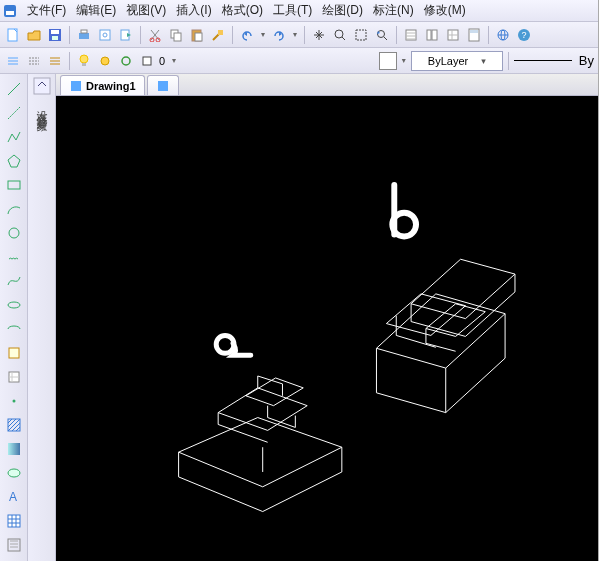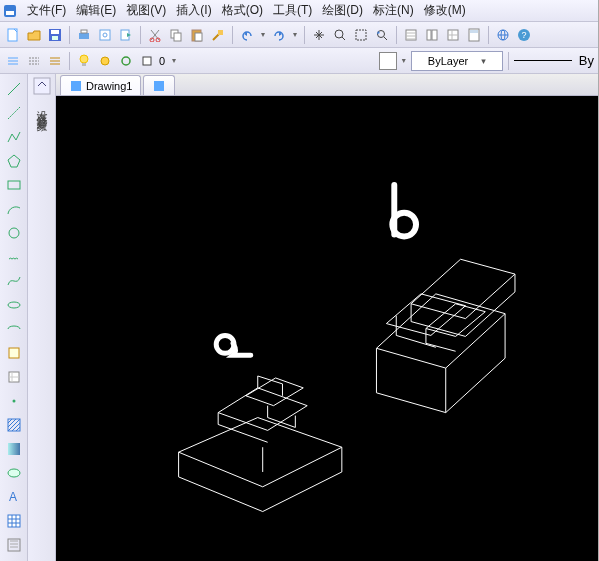--- a/index.html
+++ b/index.html
@@ -61,21 +61,21 @@
   height:22px;background:linear-gradient(#eee,#dcdce6);
   display:flex;align-items:flex-end;padding-left:4px;border-bottom:1px solid #b8b8cc;
 }
 .tab{
   height:20px;display:flex;align-items:center;gap:3px;
   background:linear-gradient(#fff,#ececf6);
   border:1px solid #b0b0c8;border-bottom:none;
   border-radius:3px 3px 0 0;padding:0 8px;font-size:11px;margin-right:2px;cursor:pointer;
 }
 .tab .ico{width:14px;height:14px;display:flex;align-items:center;justify-content:center;}
-.tab.active{background:linear-gradient(#fff,#f8f8ff);font-weight:normal;}
+.tab.active{background:linear-gradient(#fff,#f8f8ff);font-weight:bold;}
 .viewport{flex:1;background:#000;position:relative;overflow:hidden;}
 .viewport svg{position:absolute;inset:0;}
 svg.icon{display:block;}
 </style>
 </head>
 <body>
 
 <div class="menubar">
   <span class="logo">
     <svg class="icon" width="14" height="14">

